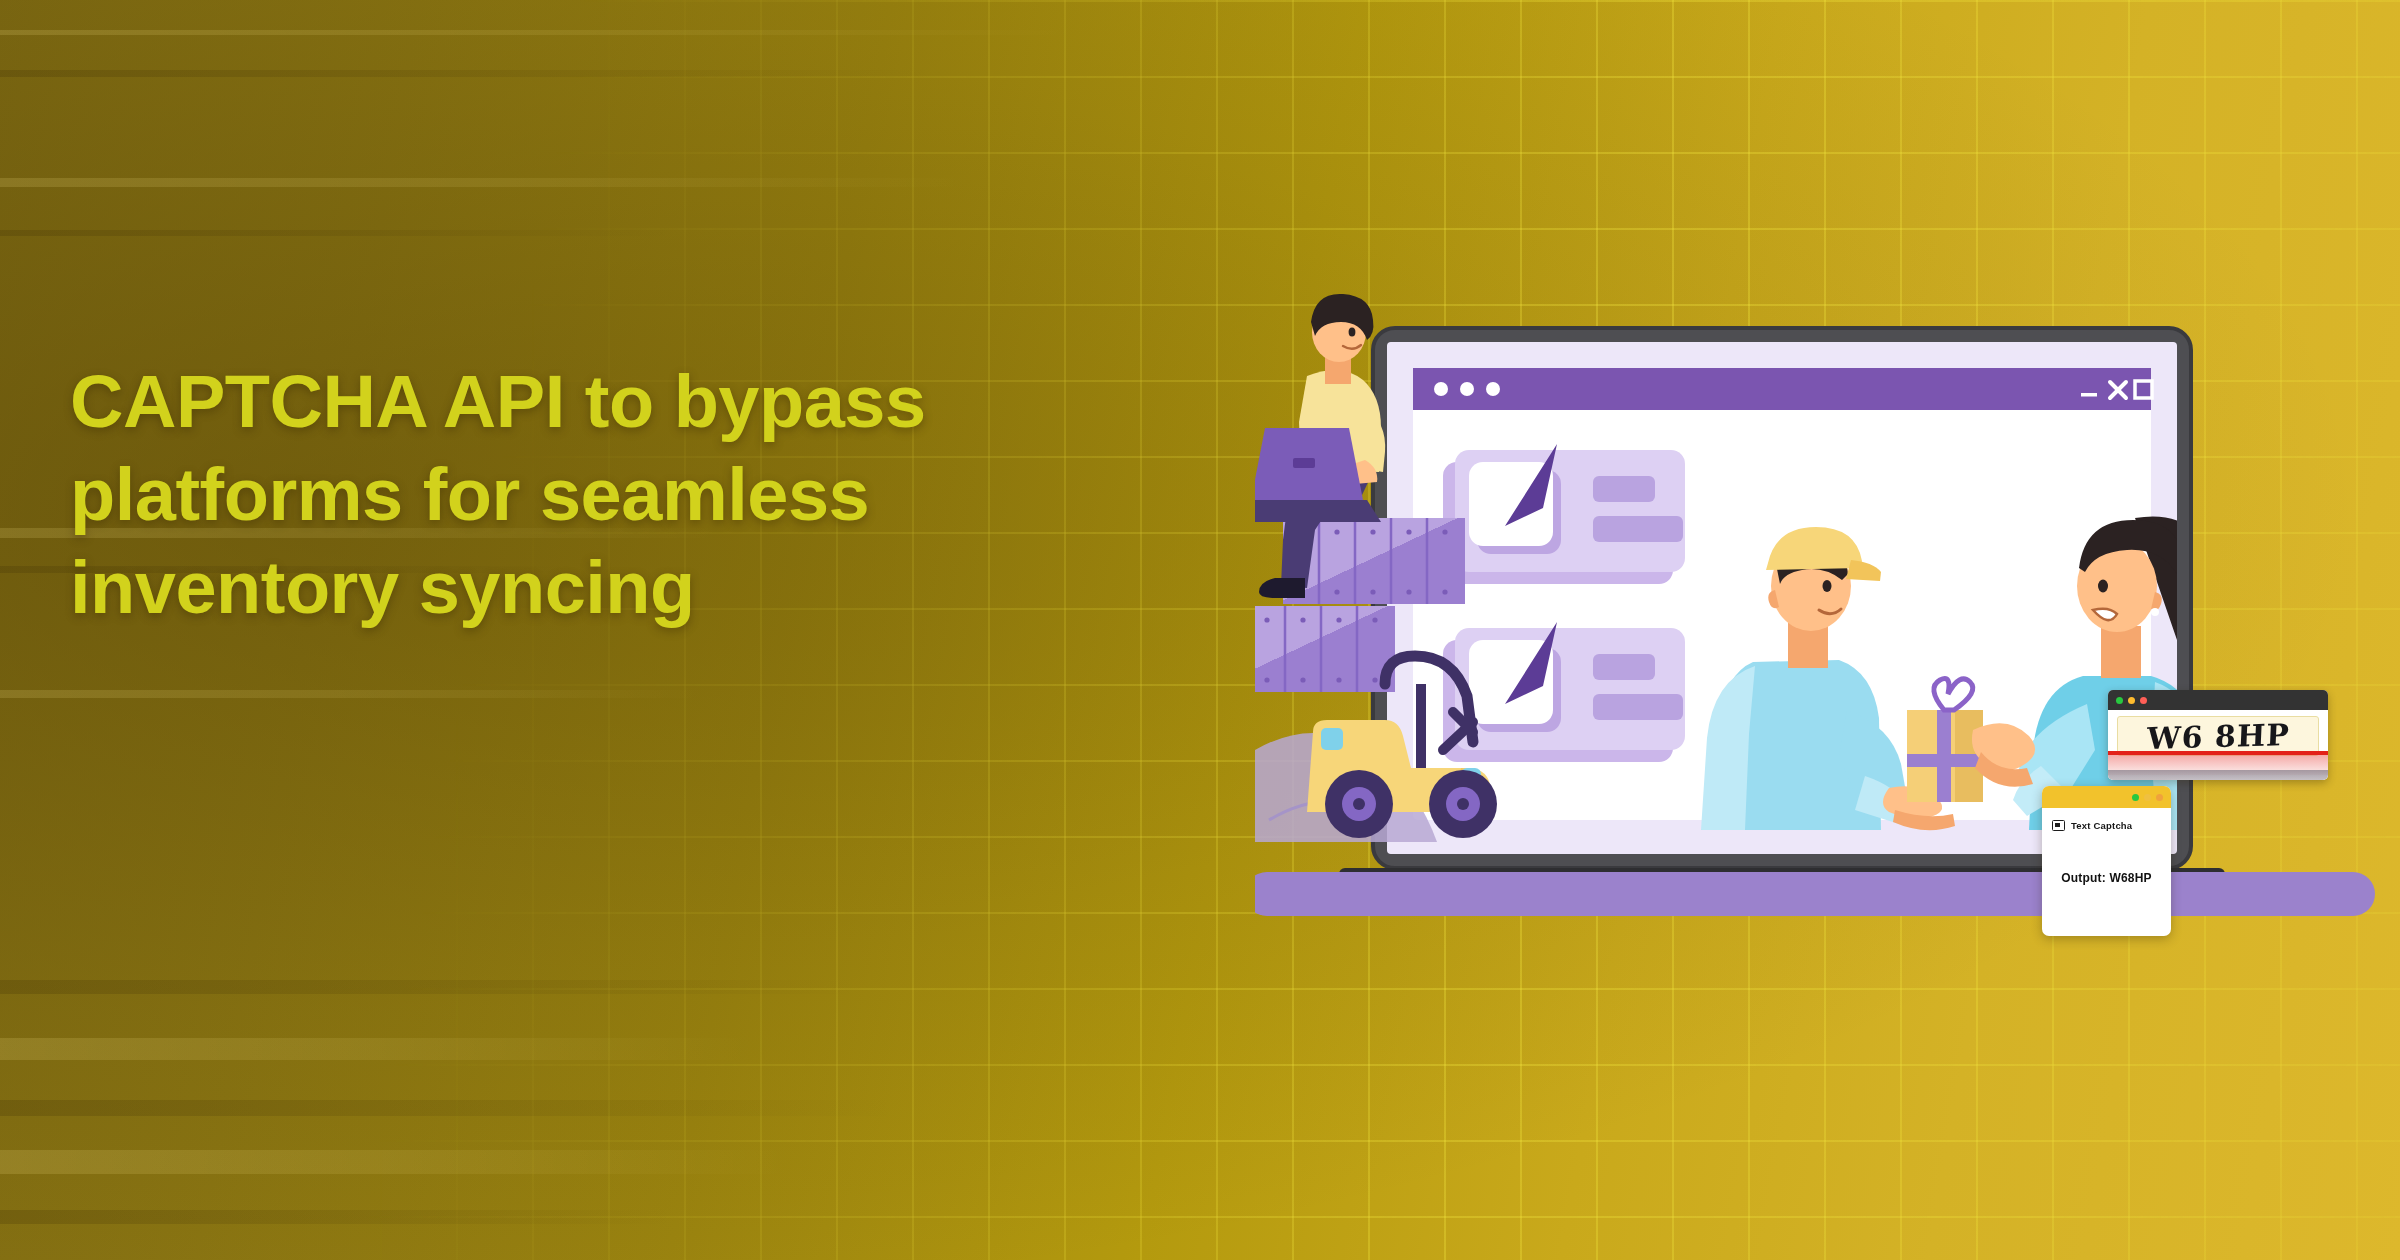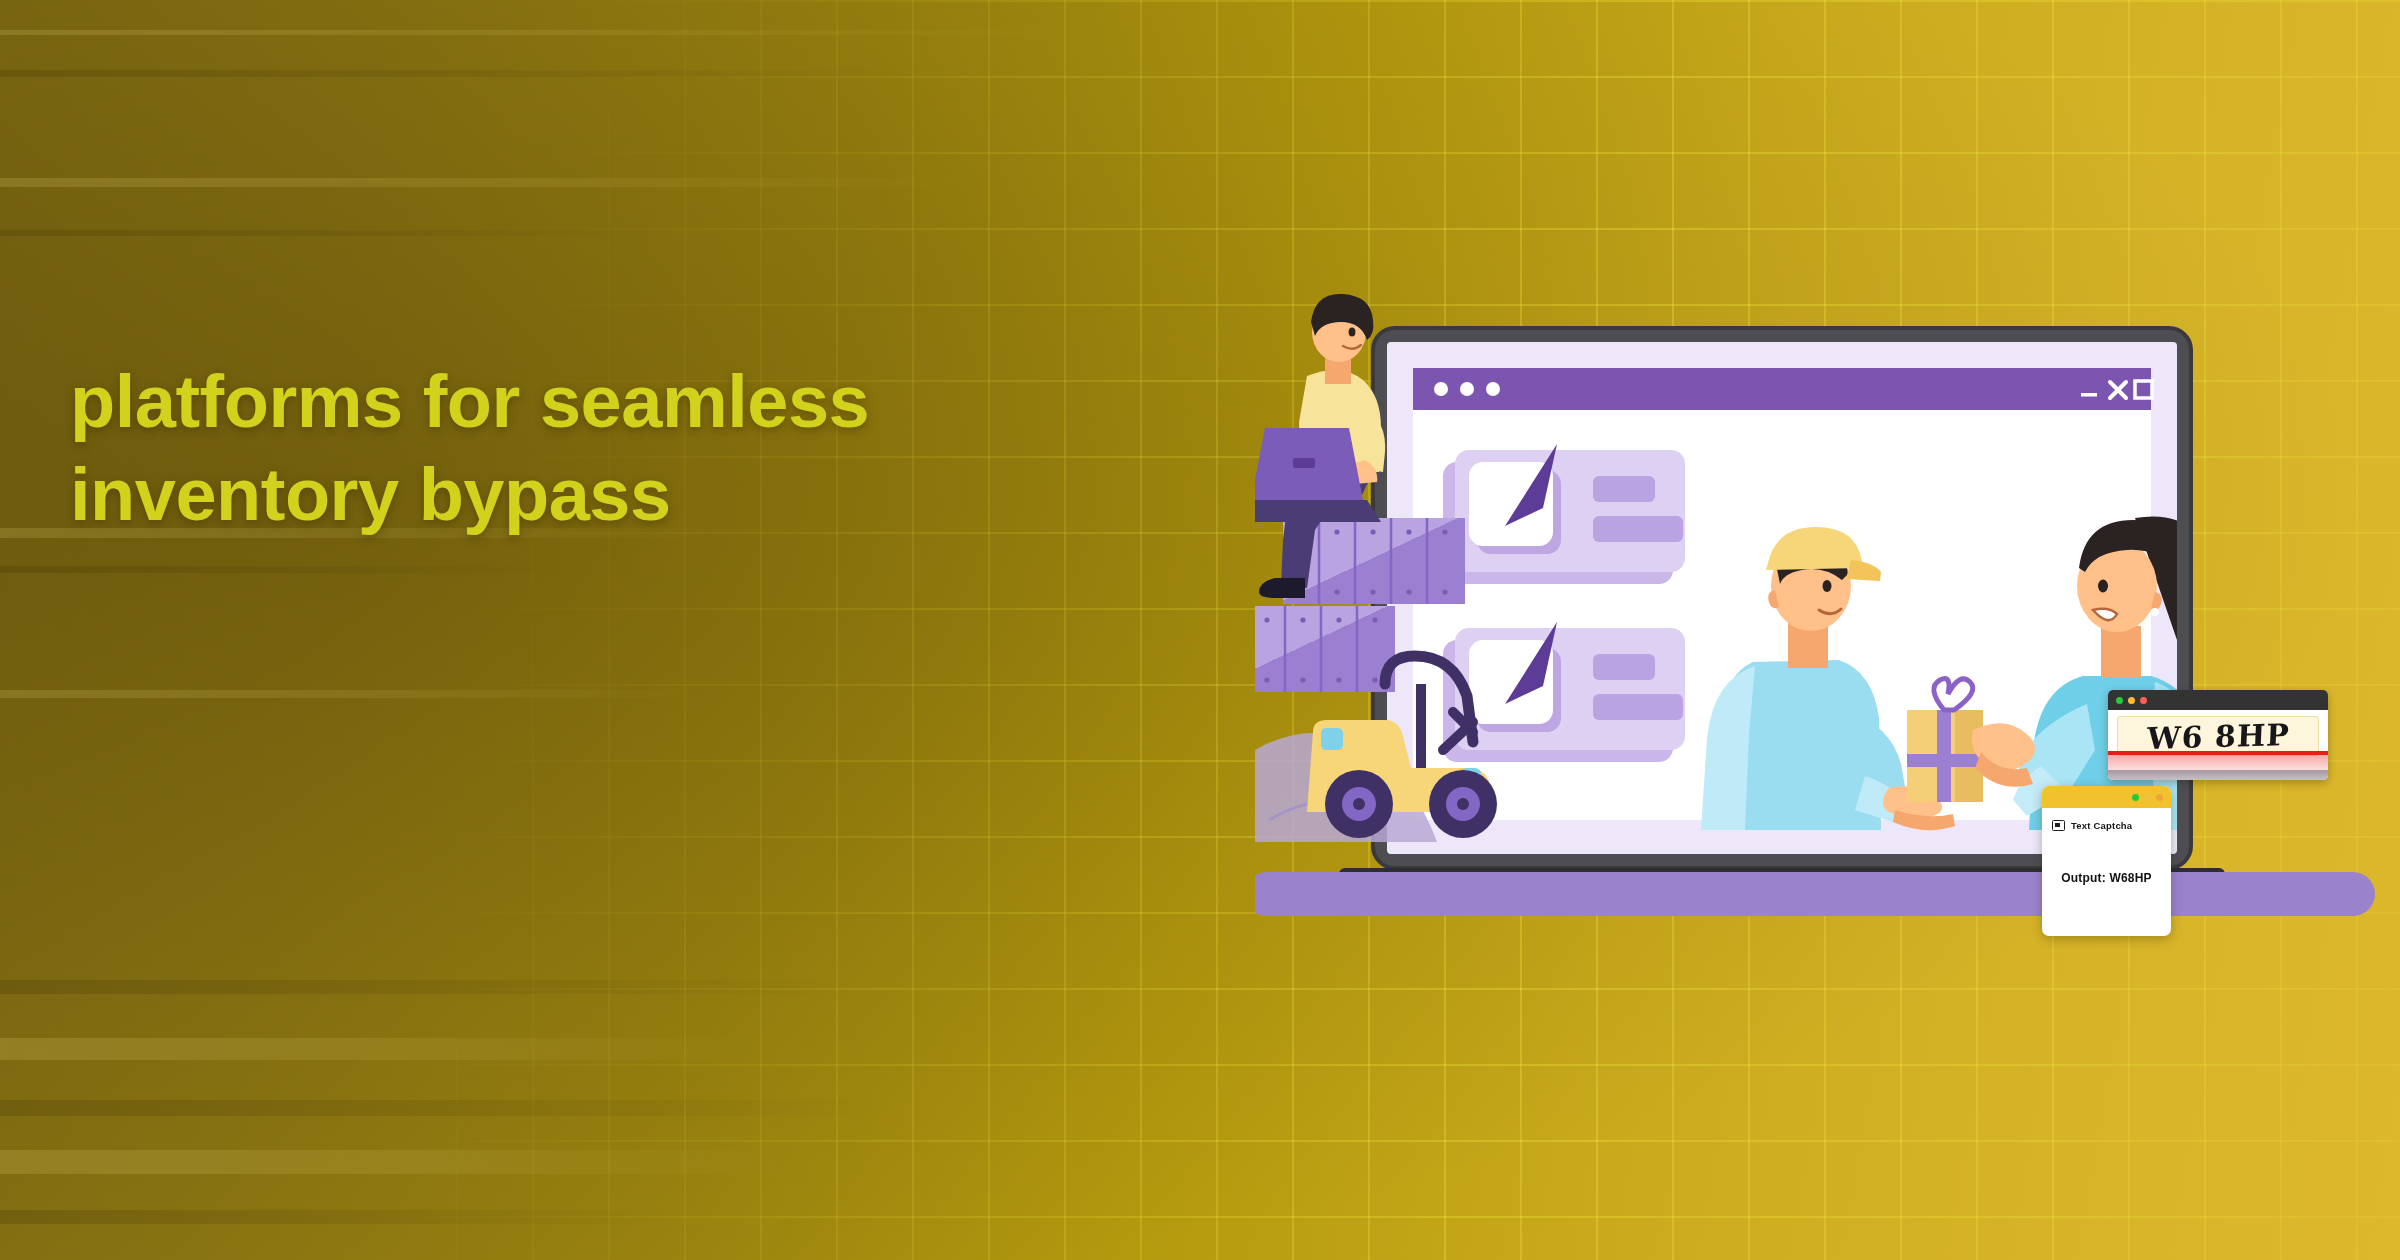--- a/index.html
+++ b/index.html
@@ -163,22 +163,23 @@
     <i class="dark" style="top:980px; height:14px; width:1150px;"></i>
     <i style="top:1038px; height:22px; width:1050px;"></i>
     <i class="dark" style="top:1100px; height:16px; width:1200px;"></i>
     <i style="top:1150px; height:24px; width:1100px;"></i>
     <i class="dark" style="top:1210px; height:14px; width:900px;"></i>
   </div>
 
   <div class="grid-overlay"></div>
 
   <div id="headline">
+    <span class="line">CAPTCHA API to bypass</span>
     <span class="line">platforms for seamless</span>
-    <span class="line">inventory bypass</span>
+    <span class="line">inventory syncing</span>
   </div>
 
   <div id="illustration">
     <svg viewBox="0 0 1120 680" xmlns="http://www.w3.org/2000/svg">
       <defs>
         <linearGradient id="crateShade" x1="0" y1="0" x2="1" y2="1">
           <stop offset="0%" stop-color="#b9a3e0"></stop>
           <stop offset="48%" stop-color="#b9a3e0"></stop>
           <stop offset="48%" stop-color="#9b7fd0"></stop>
           <stop offset="100%" stop-color="#9b7fd0"></stop>

